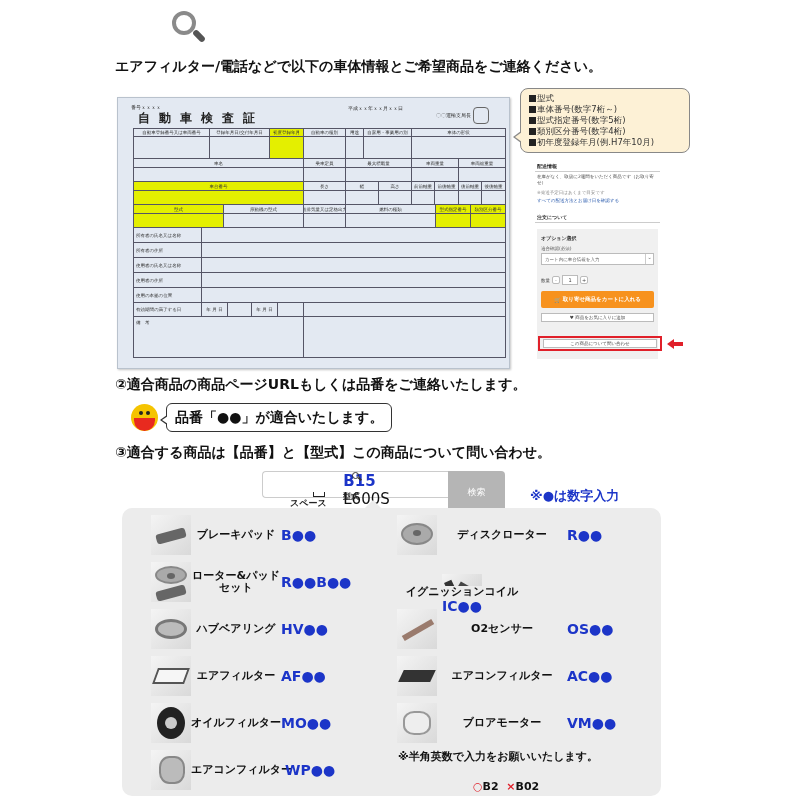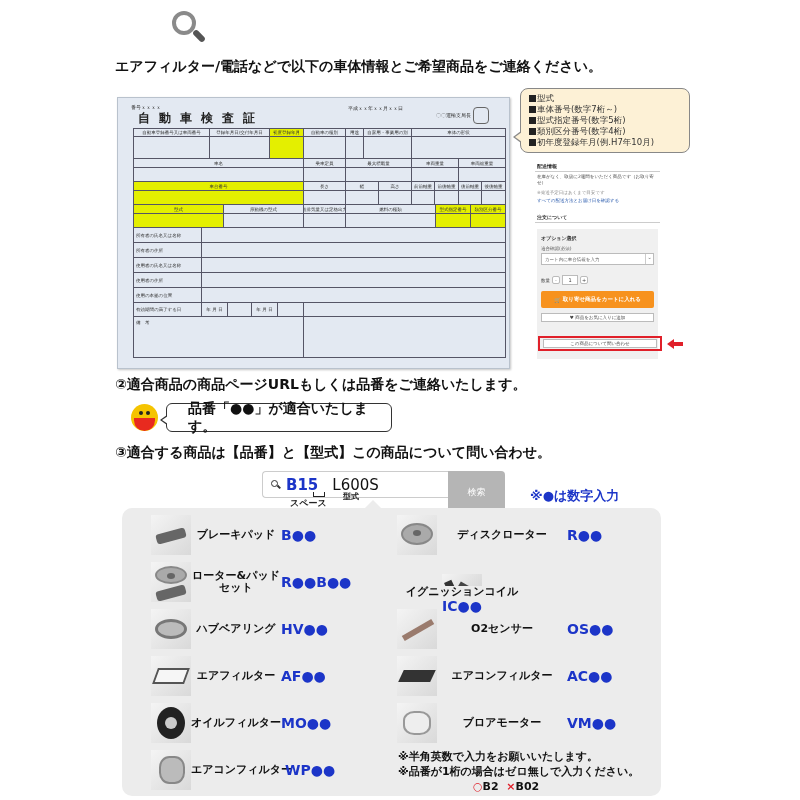--- a/index.html
+++ b/index.html
@@ -58,26 +58,26 @@
   .inq-btn { height: 9px; background: #fff; border: 1px solid #bbb; font-size: 4.5px; color: #444; display: flex; align-items: center; justify-content: center; }
   .red-arrow { position: absolute; left: 667px; top: 339px; width: 16px; height: 10px; }
   .red-arrow .head { position: absolute; left: 0; top: 0; border-top: 5px solid transparent; border-bottom: 5px solid transparent; border-right: 7px solid #e0202a; }
   .red-arrow .tail { position: absolute; left: 6px; top: 3px; width: 10px; height: 4px; background: #e0202a; }
 
   
   .smiley { position: absolute; left: 131px; top: 404px; width: 27px; height: 27px; border-radius: 50%; background: #f5c400; overflow: hidden; }
   .smiley .e1, .smiley .e2 { position: absolute; top: 7px; width: 4px; height: 4px; background: #222; border-radius: 50%; }
   .smiley .e1 { left: 8px; } .smiley .e2 { left: 15px; }
   .smiley .mouth { position: absolute; left: 3px; top: 14px; width: 21px; height: 13px; background: #e82a1f; border-radius: 0 0 12px 12px; }
-  .speech { position: absolute; left: 166px; top: 403px; width: 226px; height: 29px; border: 1px solid #333; border-radius: 6px; background: #fff; display: flex; align-items: center; padding-left: 21px; font-size: 14px; font-weight: bold; }
+  .speech { position: absolute; left: 166px; top: 403px; width: 226px; height: 29px; border: 1px solid #333; border-radius: 6px; background: #fff; display: flex; align-items: center; padding-left: 8px; font-size: 14px; font-weight: bold; }
   .speech::before { content: ""; position: absolute; left: -7px; top: 11px; border-top: 5px solid transparent; border-bottom: 5px solid transparent; border-right: 7px solid #333; }
   .speech::after { content: ""; position: absolute; left: -5px; top: 12px; border-top: 4px solid transparent; border-bottom: 4px solid transparent; border-right: 6px solid #fff; }
 
   
-  .search { position: absolute; left: 262px; top: 471px; width: 186px; height: 27px; border: 1px solid #ccc; border-right: none; border-radius: 4px 0 0 4px; background: #fff; display: flex; align-items: center; padding-left: 8px; }
+  .search { position: absolute; left: 262px; top: 471px; width: 186px; height: 27px; border: 1px solid #ccc; border-right: none; border-radius: 4px 0 0 4px; background: #fff; display: flex; align-items: center; padding-left: 8px; flex-direction: column; }
   .search .glass { width: 9px; height: 9px; position: relative; margin-right: 6px; }
   .search .glass .r { position: absolute; left: 0; top: 0; width: 7px; height: 7px; border: 1.5px solid #333; border-radius: 50%; }
   .search .glass .h { position: absolute; left: 6px; top: 6px; width: 4px; height: 1.5px; background: #333; transform: rotate(45deg); }
   .sv1 { font-size: 15px; font-weight: bold; color: #1c35c8; }
   .sv2 { font-size: 15px; color: #111; margin-left: 14px; }
   .search-btn { position: absolute; left: 448px; top: 471px; width: 57px; height: 43px; background: #b5b5b5; border-radius: 0 4px 4px 0; color: #fff; font-size: 9px; display: flex; align-items: center; justify-content: center; }
   .space-mark { position: absolute; left: 313px; top: 492px; width: 12px; height: 5px; border: 1.5px solid #222; border-top: none; }
   .space-label { position: absolute; left: 290px; top: 497px; font-size: 9px; font-weight: bold; color: #222; }
   .type-label { position: absolute; left: 343px; top: 491px; font-size: 8px; font-weight: bold; color: #222; }
   .note-blue { position: absolute; left: 530px; top: 487px; font-size: 13px; font-weight: bold; color: #1c35c8; }
@@ -392,18 +392,17 @@
 <div class="part" style="left:397px; top:703px;">
   <div class="thumb">
       <div class="g-blower"></div>
     </div>
   <div class="pname" style="width:130px">ブロアモーター</div>
   <div class="pcode">VM●●</div>
 </div>
 
 <div class="notes">
   <div>※半角英数で入力をお願いいたします。</div>
-  <div>※品番が1桁の場合はゼロ無しで入力ください。</div>
 </div>
 <div class="ok-ng">
   <span class="red">○</span><span>B2</span>
   &nbsp;<span class="red">×</span><span>B02</span>
 </div>
 
 </body></html>

